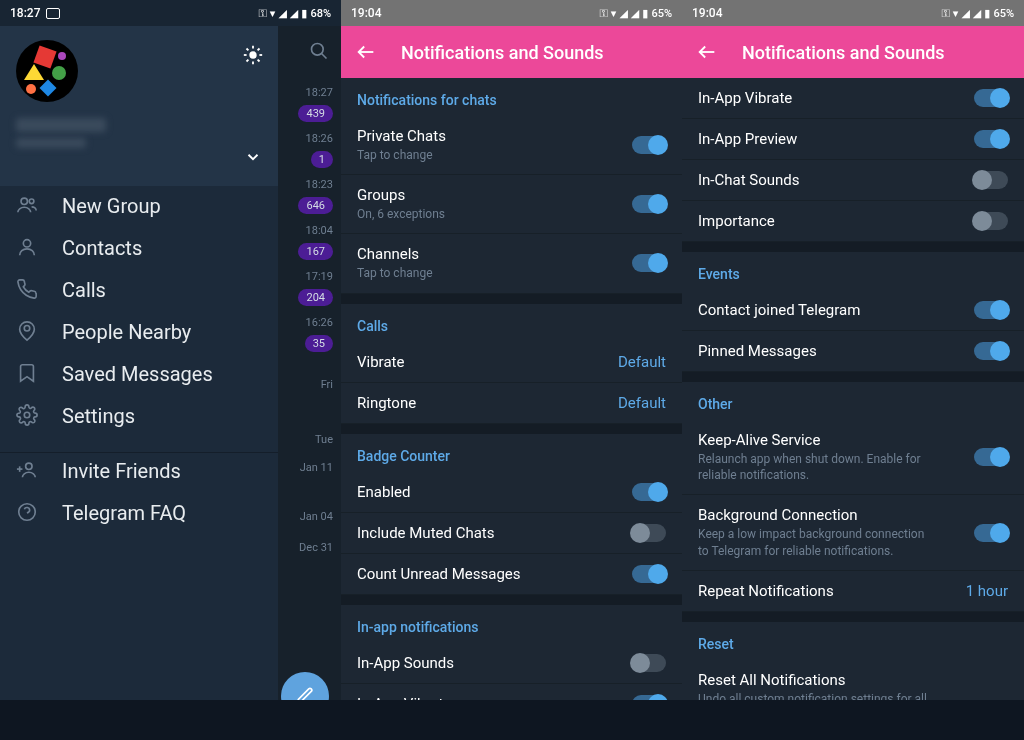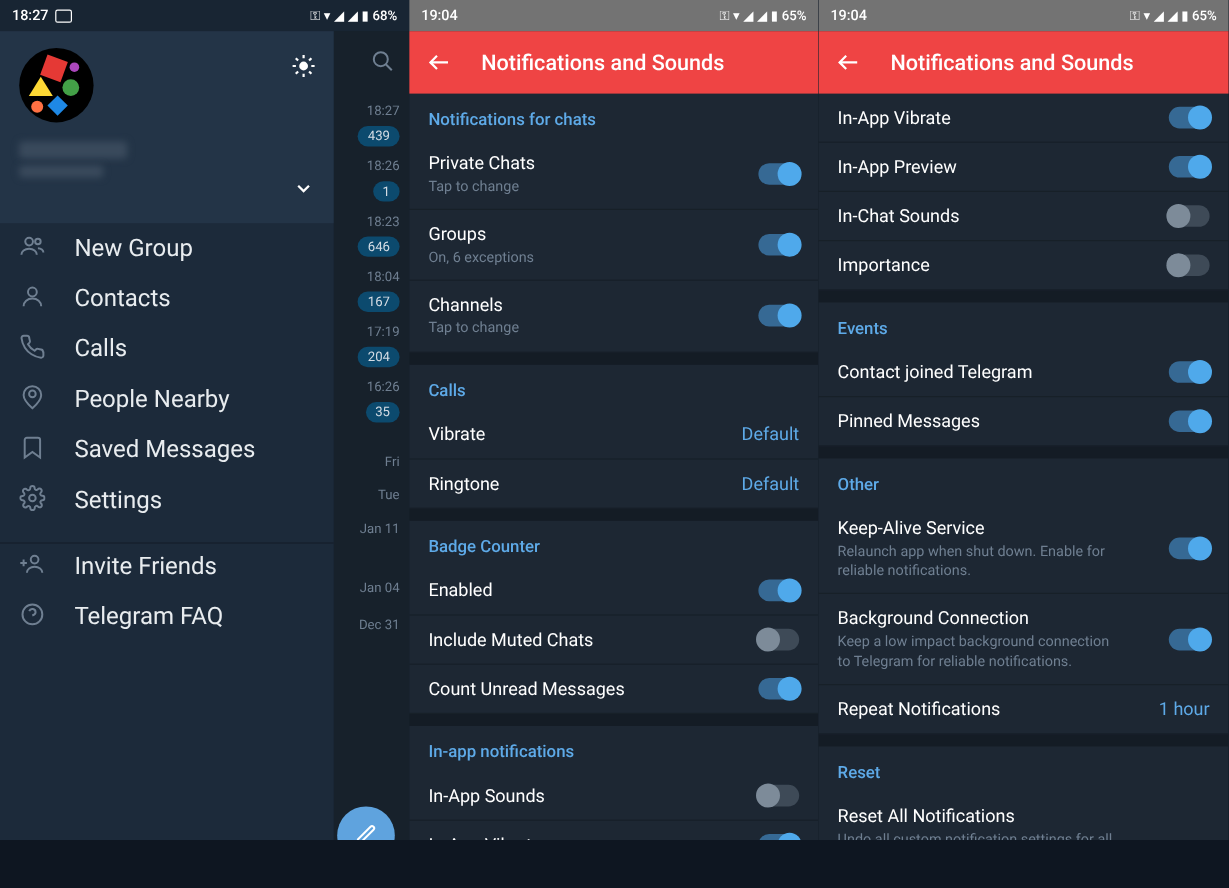--- a/index.html
+++ b/index.html
@@ -125,21 +125,21 @@
   .search-icon { color: #6f7f91; }
   .chat-peek {
     display: flex; flex-direction: column; align-items: flex-end;
     padding-right: 8px;
     font-size: 11px;
     color: #6f7f91;
   }
   .chat-time { margin-top: 10px; }
   .chat-badge {
     margin-top: 6px;
-    background: #0c4a6e;
+    background: #4c1d95;
     border-radius: 11px;
     padding: 2px 8px;
     color: #d4dce4;
     font-size: 11px;
   }
   .fab {
     position: absolute;
     bottom: 20px; right: 12px;
     width: 48px; height: 48px;
     border-radius: 50%;
@@ -147,21 +147,21 @@
     display: flex; align-items: center; justify-content: center;
     color: #fff;
   }
 
   
   .appbar {
     height: 52px;
     display: flex; align-items: center;
     padding: 0 14px;
     gap: 24px;
-    background: #ef4444;
+    background: #ec4899;
   }
   .back-arrow { color: #fff; cursor: pointer; }
   .appbar-title { font-size: 18px; font-weight: 500; }
 
   .section-header {
     color: #5eaae8;
     font-size: 14px;
     font-weight: 500;
     padding: 14px 16px 8px;
   }
@@ -249,21 +249,21 @@
         <div class="chat-badge">204</div>
       </div>
     <div class="chat-peek">
         <div class="chat-time">16:26</div>
         <div class="chat-badge">35</div>
       </div>
     <div class="chat-peek">
         <div class="chat-time" style="margin-top:26px">Fri</div>
       </div>
     <div class="chat-peek">
-        <div class="chat-time" style="margin-top:15px">Tue</div>
+        <div class="chat-time" style="margin-top:42px">Tue</div>
       </div>
     <div class="chat-peek">
         <div class="chat-time" style="margin-top:15px">Jan 11</div>
       </div>
     <div class="chat-peek">
         <div class="chat-time" style="margin-top:36px">Jan 04</div>
       </div>
     <div class="chat-peek">
         <div class="chat-time" style="margin-top:18px">Dec 31</div>
       </div>

